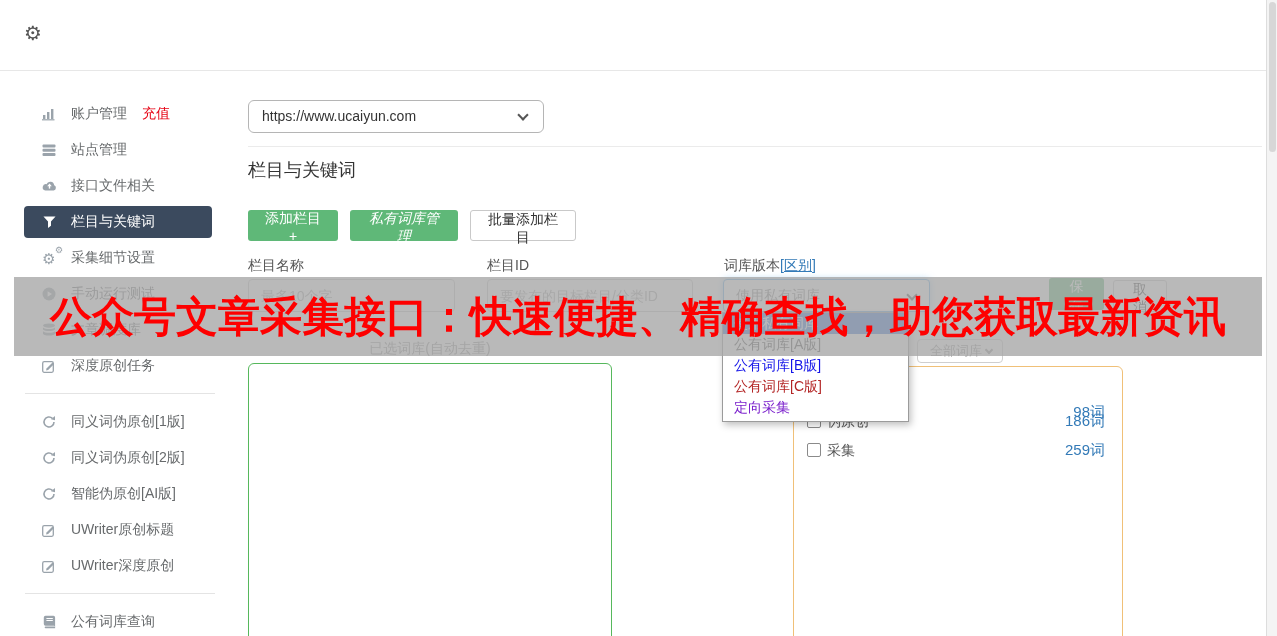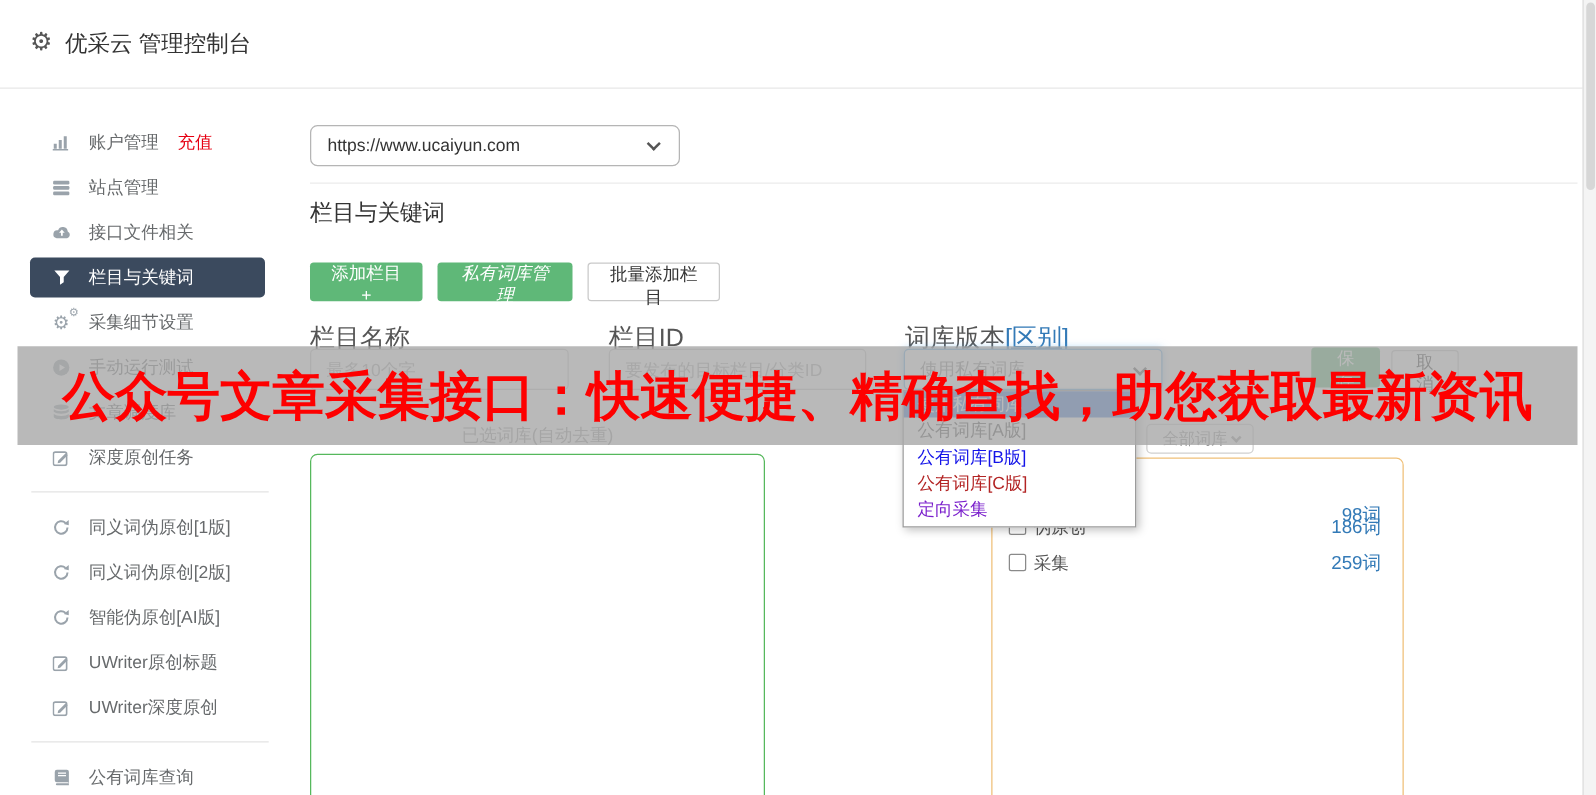--- a/index.html
+++ b/index.html
@@ -38,21 +38,21 @@
                  font-size:14px; line-height:31px; padding-left:13px; cursor:pointer; }
   .hr1 { position:absolute; left:248px; top:146px; width:1014px; height:1px; background:#ebebeb; }
   .page-title { position:absolute; left:248px; top:158px; font-size:18px; color:#333; }
 
   .btn { position:absolute; top:210px; height:31px; border-radius:3px; font-size:14px;
          border:none; cursor:pointer; padding:0 14px;
          font-family:"Liberation Sans","DejaVu Sans",sans-serif; }
   .btn-green { background:#5FB878; color:#fff; }
   .btn-plain { background:#fff; color:#333; border:1px solid #c9c9c9; }
 
-  .f-label { position:absolute; top:257px; font-size:20px; color:#555; }
+  .f-label { position:absolute; top:257px; font-size:14px; color:#555; }
   .f-link { color:#337ab7; text-decoration:underline; cursor:pointer; }
   .f-input { position:absolute; top:279px; height:33px; border:1px solid #c8c8c8;
              border-radius:4px; padding-left:12px; font-size:14px; color:#333;
              font-family:"Liberation Sans","DejaVu Sans",sans-serif; }
   .f-input::placeholder { color:#a9a9a9; }
   .f-select { position:absolute; left:723px; top:279px; width:207px; height:33px;
               border:1px solid #66afe9; border-radius:4px; background:#fff;
               box-shadow:0 0 7px rgba(102,175,233,.55); font-size:14px; color:#888;
               line-height:31px; padding-left:12px; cursor:pointer; }
 
@@ -98,21 +98,20 @@
   .thumb { position:absolute; left:2px; top:2px; width:7px; height:150px;
            background:#d7d7d7; border-radius:4px; }
 
   svg { display:block; }
 </style>
 </head>
 <body>
 
 <div class="header">
   <span class="gear">⚙</span>
-  <span class="app-title">优采云 管理控制台</span>
 </div>
 
 <div class="sidebar">
   <div class="side-item">
     <span class="ic">
         <svg width="14" height="14" viewBox="0 0 14 14" fill="currentColor">
           <rect x="1" y="8" width="2.4" height="4"></rect>
           <rect x="5" y="5" width="2.4" height="7"></rect>
           <rect x="9" y="2" width="2.4" height="10"></rect>
           <rect x="0" y="12.2" width="12.5" height="1.2"></rect>

